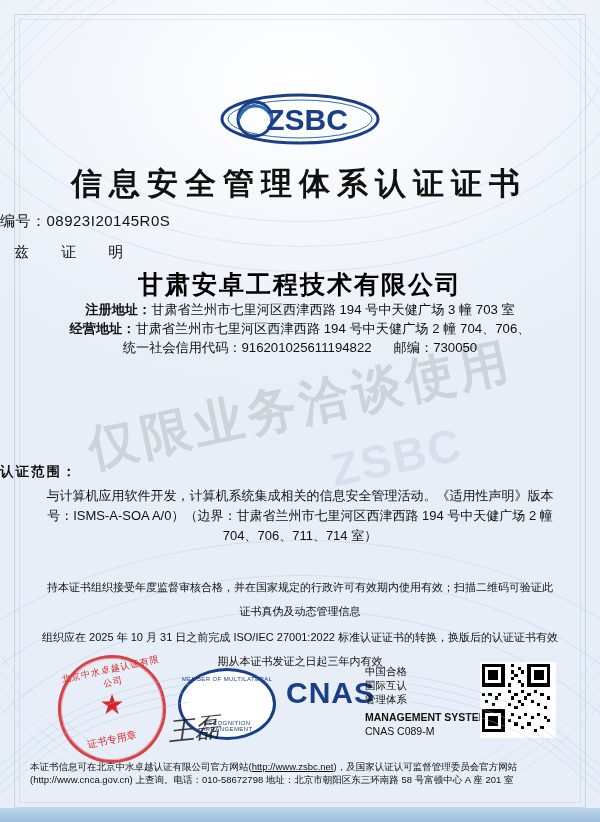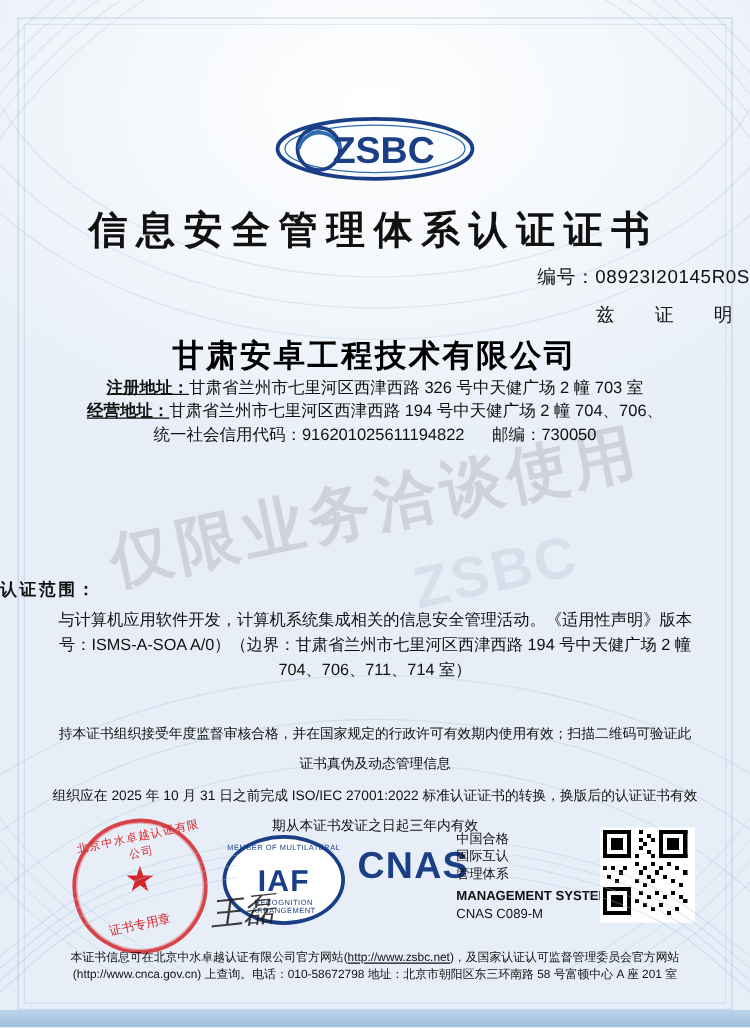--- a/index.html
+++ b/index.html
@@ -65,41 +65,41 @@
     pointer-events:none;
   }
 
   .title{
     position:absolute;left:0;right:2px;top:163px;text-align:center;
     font-family:"Liberation Sans", sans-serif;
     font-size:31px;font-weight:bold;letter-spacing:7px;color:#111;
     text-shadow:0 1px 0 rgba(255,255,255,.6);
   }
   .cert-no{
-    position:absolute;left:0;right:0;top:212px;text-align:right;
+    position:absolute;left:0;right:0;top:212px;text-align:left;
     font-size:15px;color:#111;letter-spacing:.5px;
     font-family:"Liberation Sans", sans-serif;
   }
   .hereby{
-    position:absolute;left:0;right:0;top:243px;text-align:right;
+    position:absolute;left:0;right:0;top:243px;text-align:left;
     font-family:"Liberation Sans", sans-serif;
     font-size:15px;letter-spacing:14px;color:#111;text-indent:14px;
   }
   .company{
     position:absolute;left:0;right:0;top:268px;text-align:center;
     font-family:"Liberation Sans", sans-serif;
     font-size:25px;font-weight:bold;letter-spacing:2px;color:#000;
   }
   .addr-block{
     position:absolute;left:46px;right:46px;top:300px;
     text-align:center;font-size:13.2px;line-height:19px;color:#111;
     font-family:"Liberation Sans", sans-serif;
   }
   .addr-line{white-space:normal;}
-  .addr-line b{font-weight:bold;text-decoration:underline;}
+  .addr-line b{font-weight:bold;}
   .scope-intro{
     position:absolute;left:0;right:0;top:388px;text-align:center;
     font-family:"Liberation Sans", sans-serif;
     font-size:13.5px;color:#111;letter-spacing:1px;
   }
   .standard{
     position:absolute;left:0;right:0;top:418px;text-align:center;
     font-family:"Liberation Sans", sans-serif;
     font-size:15px;color:#111;letter-spacing:.5px;
   }
@@ -192,21 +192,21 @@
   }
   .sig-script{
     position:absolute;left:168px;top:712px;
     font-family:"Liberation Serif", serif;
     font-size:26px;color:#1b1b1b;transform:rotate(-6deg);
     font-style:italic;opacity:.85;
   }
   .footer{
     position:absolute;left:30px;right:30px;top:760px;
     font-family:"Liberation Sans", sans-serif;
-    font-size:9.5px;line-height:13px;color:#111;text-align:center;
+    font-size:9.5px;line-height:13px;color:#111;text-align:left;
   }
   .footer a{color:#111;text-decoration:underline;}
   .bottom-band{
     position:absolute;left:0;right:0;bottom:0;height:14px;
     background:linear-gradient(180deg,#bcd4ea 0%,#9dbfdd 100%);
   }
   .side-wave{
     position:absolute;left:0;bottom:20px;width:200px;height:140px;opacity:.55;pointer-events:none;
   }
   .side-wave.r{left:auto;right:0;transform:scaleX(-1);}
@@ -280,21 +280,21 @@
   <div class="cert-no">
     <span>编号：</span><span>08923I20145R0S</span>
   </div>
 
   <div class="hereby">兹 证 明</div>
 
   <div class="company">甘肃安卓工程技术有限公司</div>
 
   <div class="addr-block">
     <div class="addr-line">
-      <b>注册地址：</b><span>甘肃省兰州市七里河区西津西路 326 号中天健广场 2 幢 703 室</span>
+      <b>注册地址：</b><span>甘肃省兰州市七里河区西津西路 194 号中天健广场 3 幢 703 室</span>
     </div>
     <div class="addr-line">
       <b>经营地址：</b><span>甘肃省兰州市七里河区西津西路 194 号中天健广场 2 幢 704、706、</span>
     </div>
     <div class="addr-line">
       <span>统一社会信用代码：</span><span>916201025611194822</span>
       &nbsp;&nbsp;&nbsp;&nbsp;
       <span>邮编：</span><span>730050</span>
     </div>
   </div>
@@ -312,21 +312,20 @@
   <div class="seal">
     <div class="ring"></div>
     <div class="topText">北京中水卓越认证有限公司</div>
     <div class="star">★</div>
     <div class="botText">证书专用章</div>
   </div>
 
   <div class="iaf">
     <div class="oval"></div>
     <div class="micro-top">MEMBER OF MULTILATERAL</div>
-    <div class="word">IAF</div>
     <div class="micro-bot">RECOGNITION ARRANGEMENT</div>
   </div>
 
   <div class="cnas">CNAS</div>
   <div class="cnas-sub">
     <div>中国合格</div>
     <div>国际互认</div>
     <div>管理体系</div>
     <span class="ms">MANAGEMENT SYSTEM</span>
     <div>CNAS C089-M</div>

